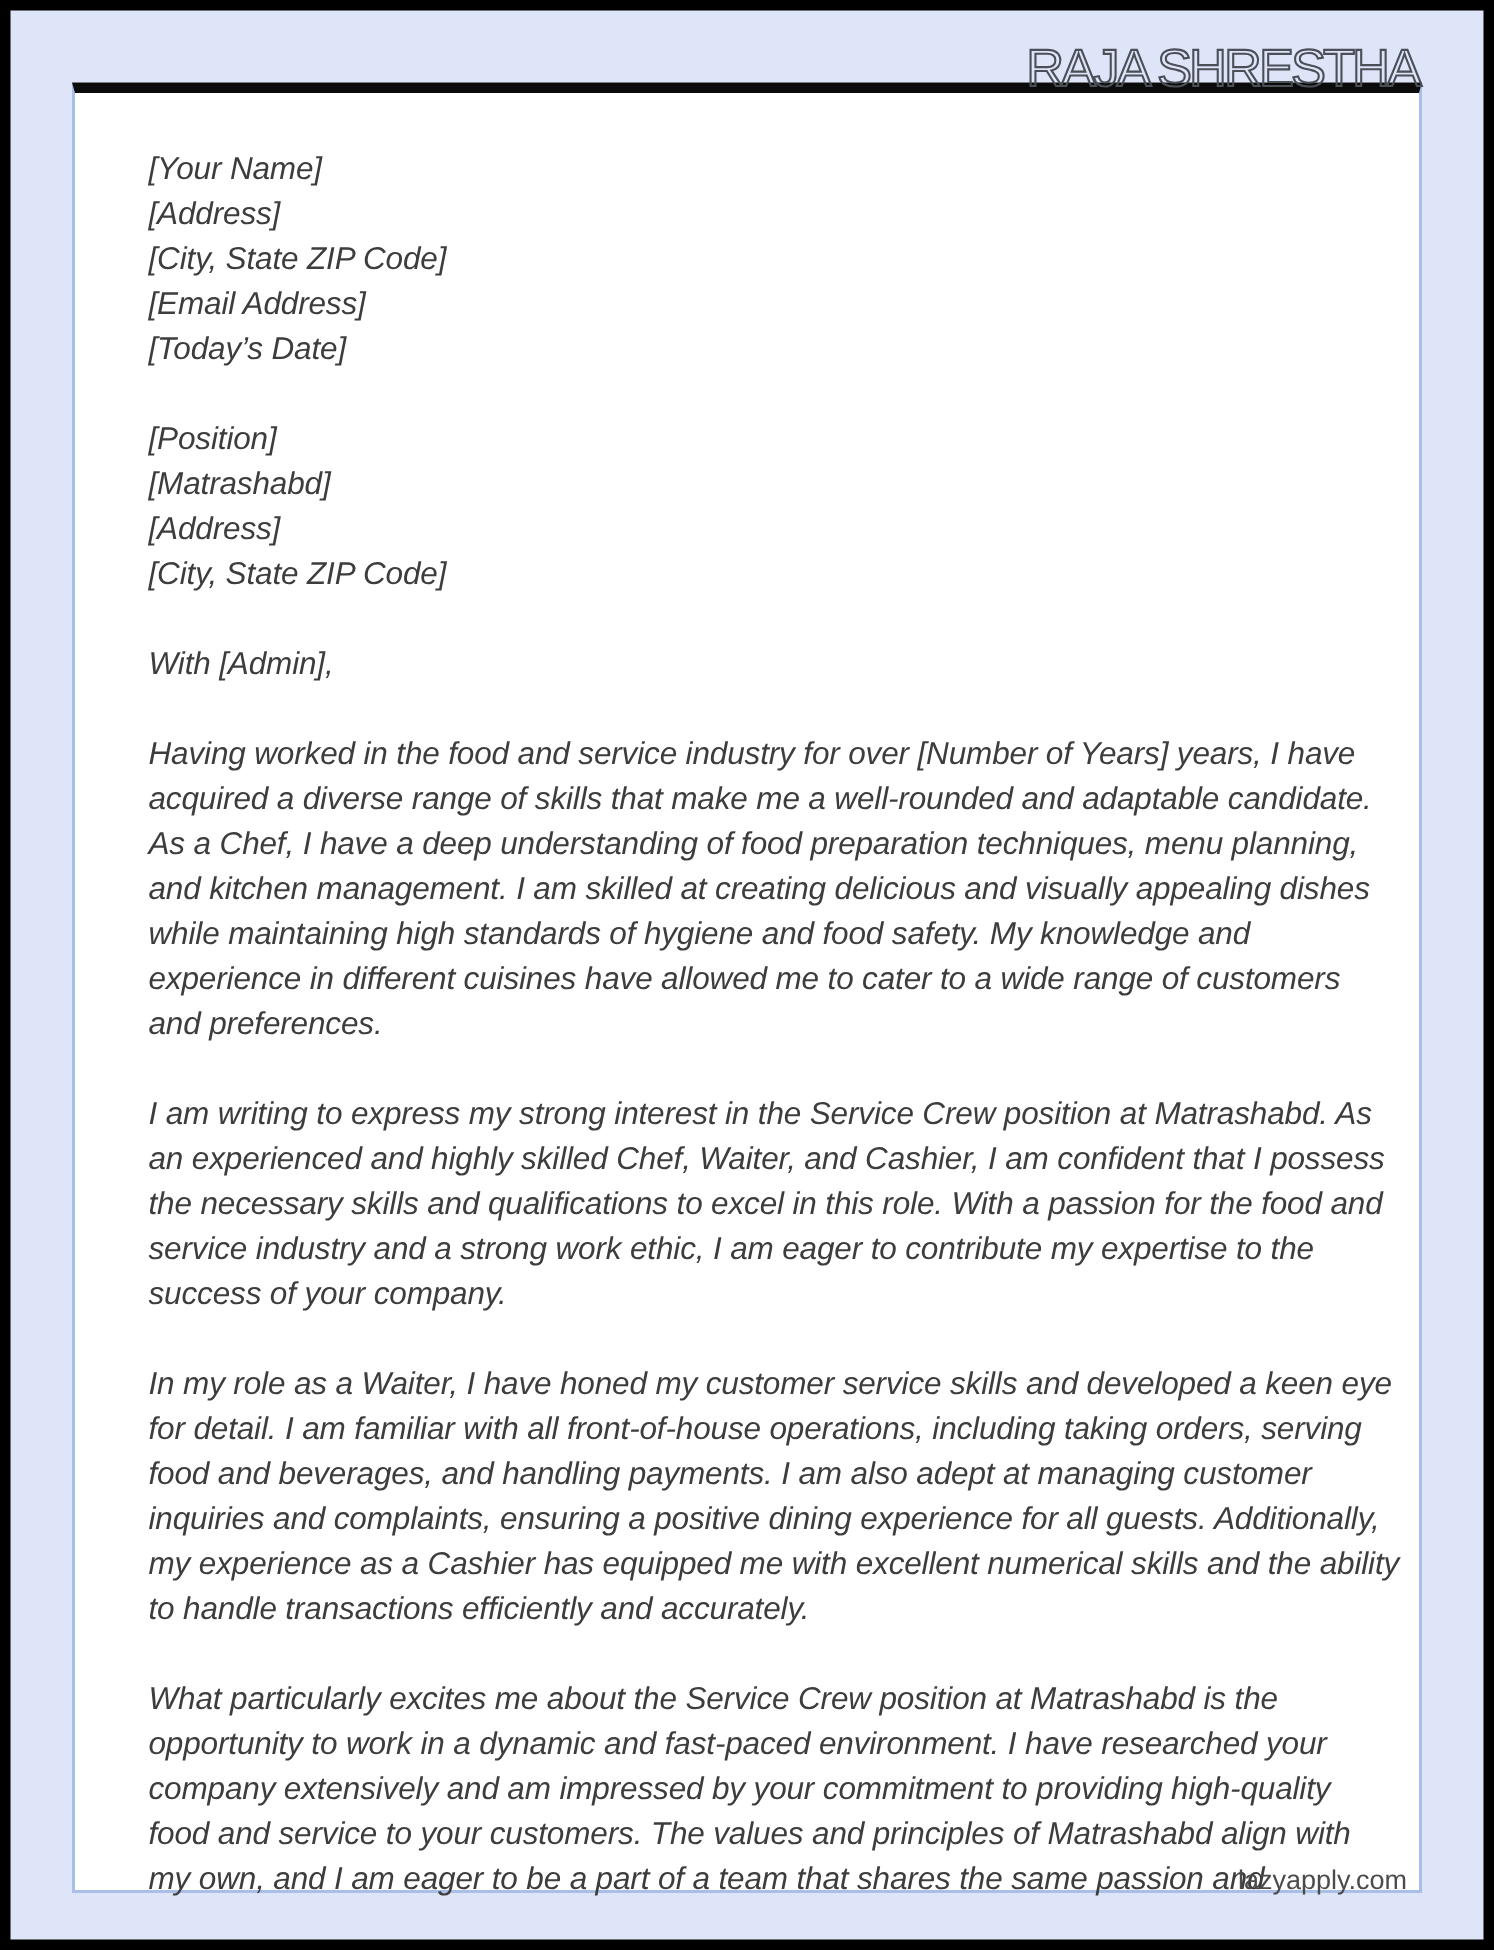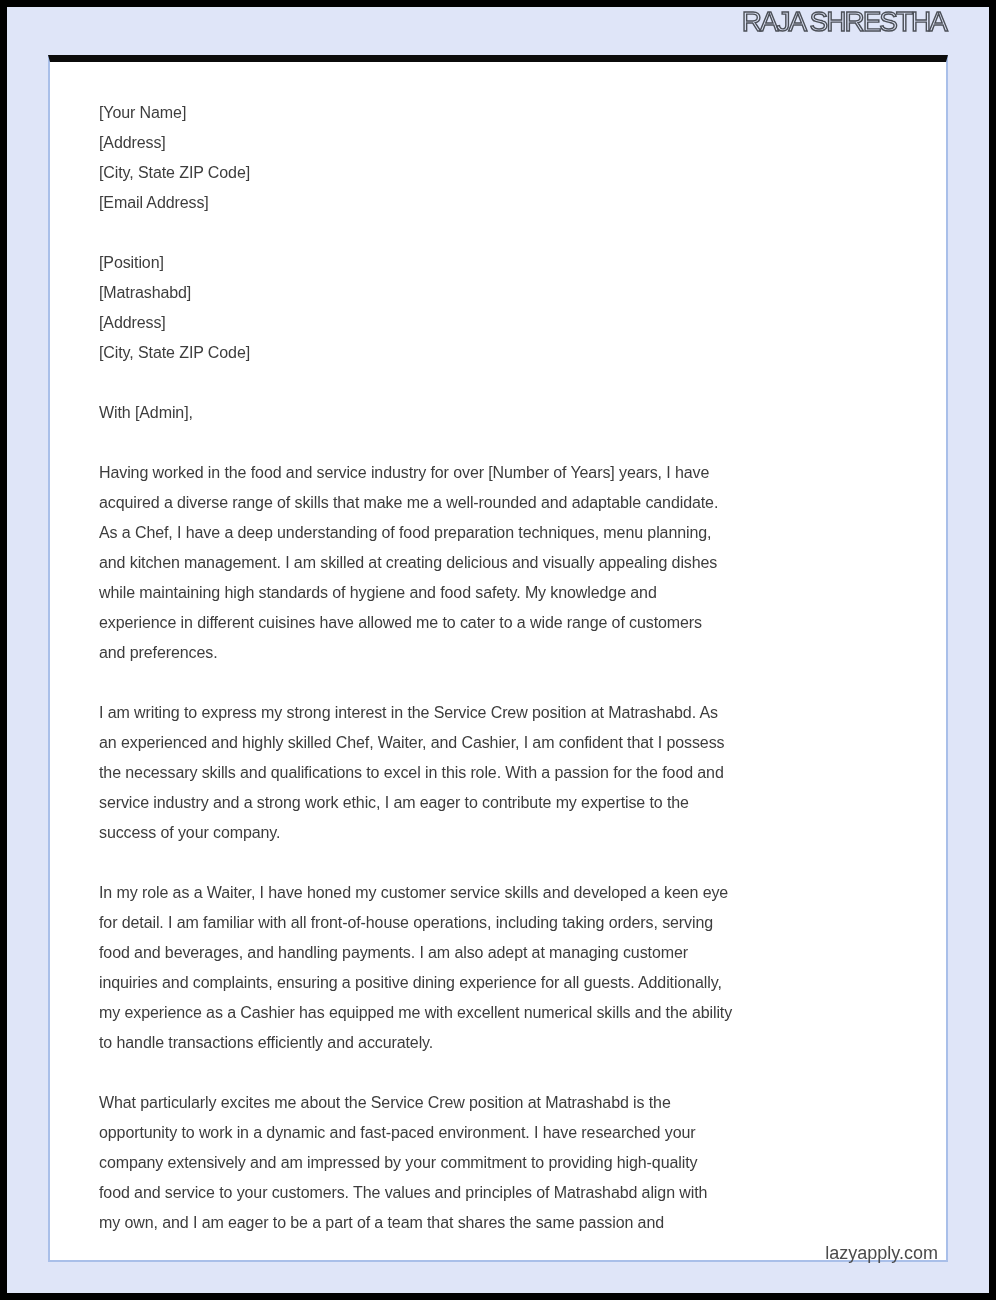--- a/index.html
+++ b/index.html
@@ -27,22 +27,22 @@
   .outer-frame{
     position:absolute;inset:0;
     border:7px solid var(--frame);
     z-index:30;
     pointer-events:none;
   }
 
   
   .logo{
     position:absolute;
-    top:0;right:50px;
-    font-size:28px;
+    top:24px;right:50px;
+    font-size:35px;
     line-height:44px;
     letter-spacing:-2px;
     font-weight:400;
     color:transparent;
     -webkit-text-stroke:1.4px var(--logo-outline);
     z-index:5;
     white-space:nowrap;
   }
 
   
@@ -57,23 +57,24 @@
     border-bottom:2px solid var(--page-border);
     z-index:1;
   }
 
   .letter{
     position:absolute;
     left:99px;top:98px;
     width:845px;
     z-index:2;
     color:var(--text);
-    font-size:16px;
+    font-size:21px;
     line-height:30px;
     letter-spacing:-0.1px;
+    font-style:italic;
   }
   .block{margin-bottom:30px;}
   .paragraph{
     margin-bottom:30px;
     white-space:pre-line;
   }
   .paragraph:last-child{margin-bottom:17px;}
 
   .watermark{
     position:absolute;
@@ -95,20 +96,21 @@
 
   <div class="page"></div>
 
   <main class="letter">
 
     <div class="block">
       <div>[Your Name]</div>
       <div>[Address]</div>
       <div>[City, State ZIP Code]</div>
       <div>[Email Address]</div>
+      <div>[Today’s Date]</div>
     </div>
 
     <div class="block">
       <div>[Position]</div>
       <div>[Matrashabd]</div>
       <div>[Address]</div>
       <div>[City, State ZIP Code]</div>
     </div>
 
     <div class="block">With [Admin],</div>

